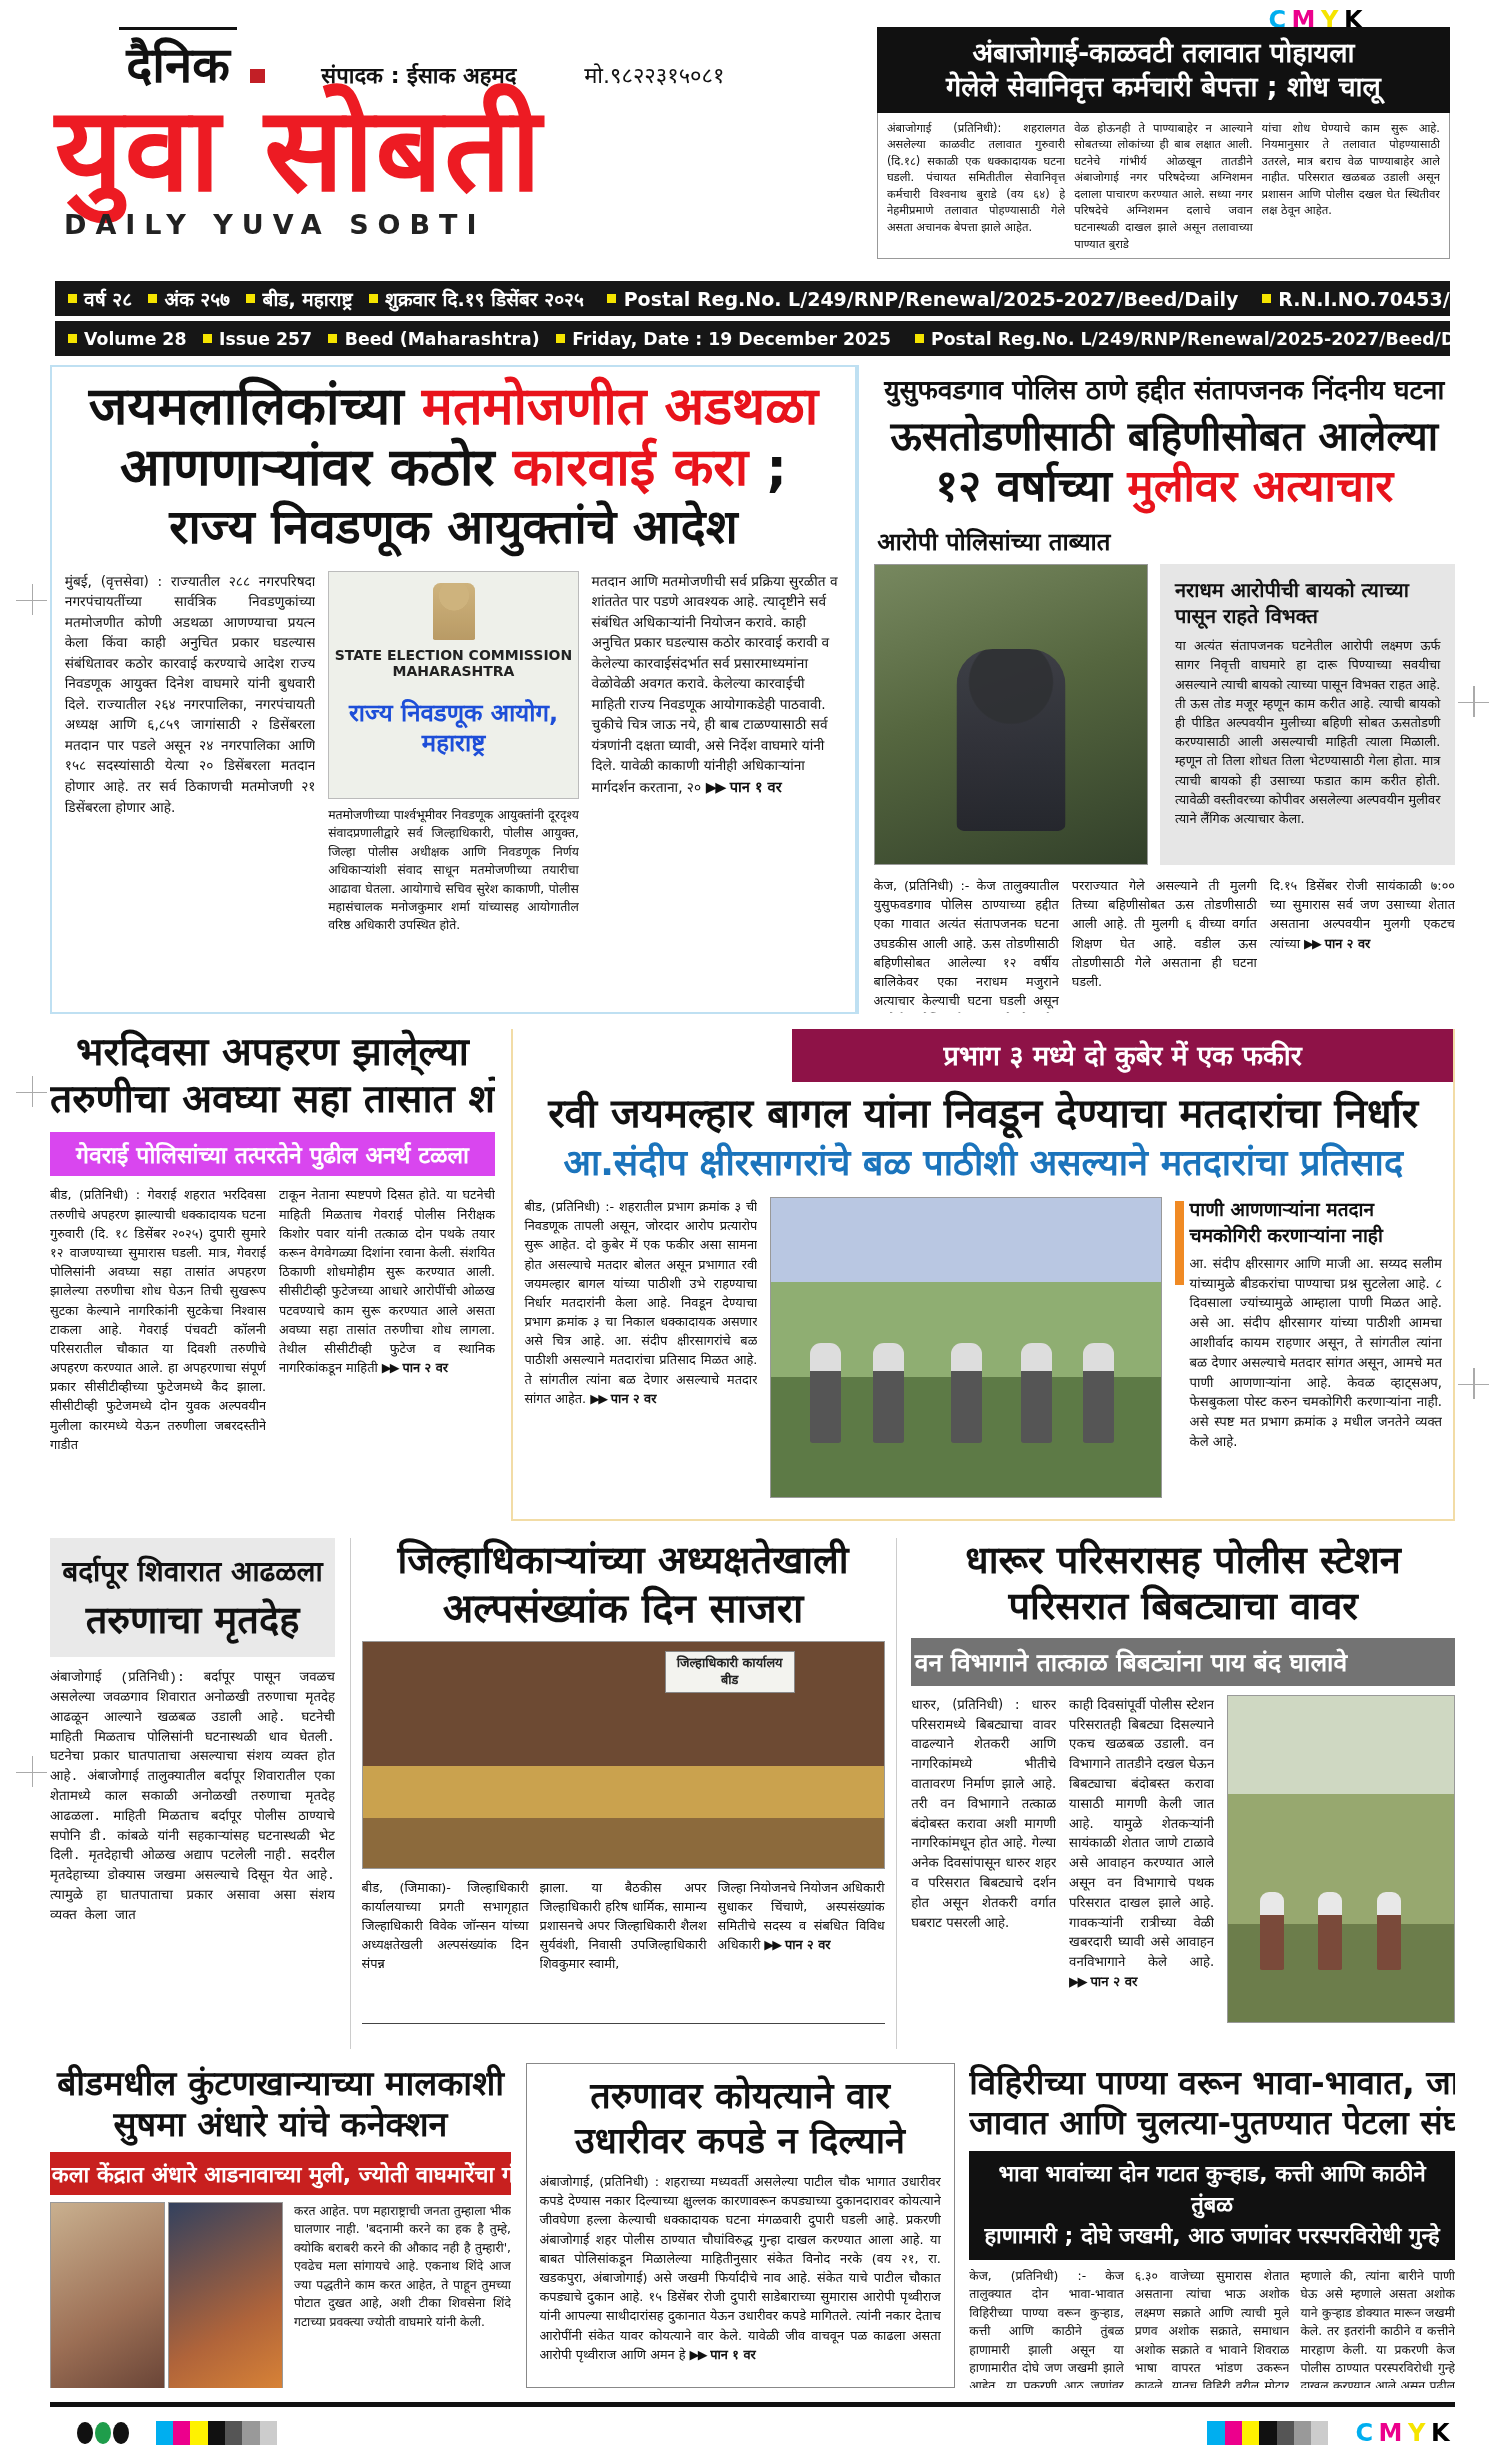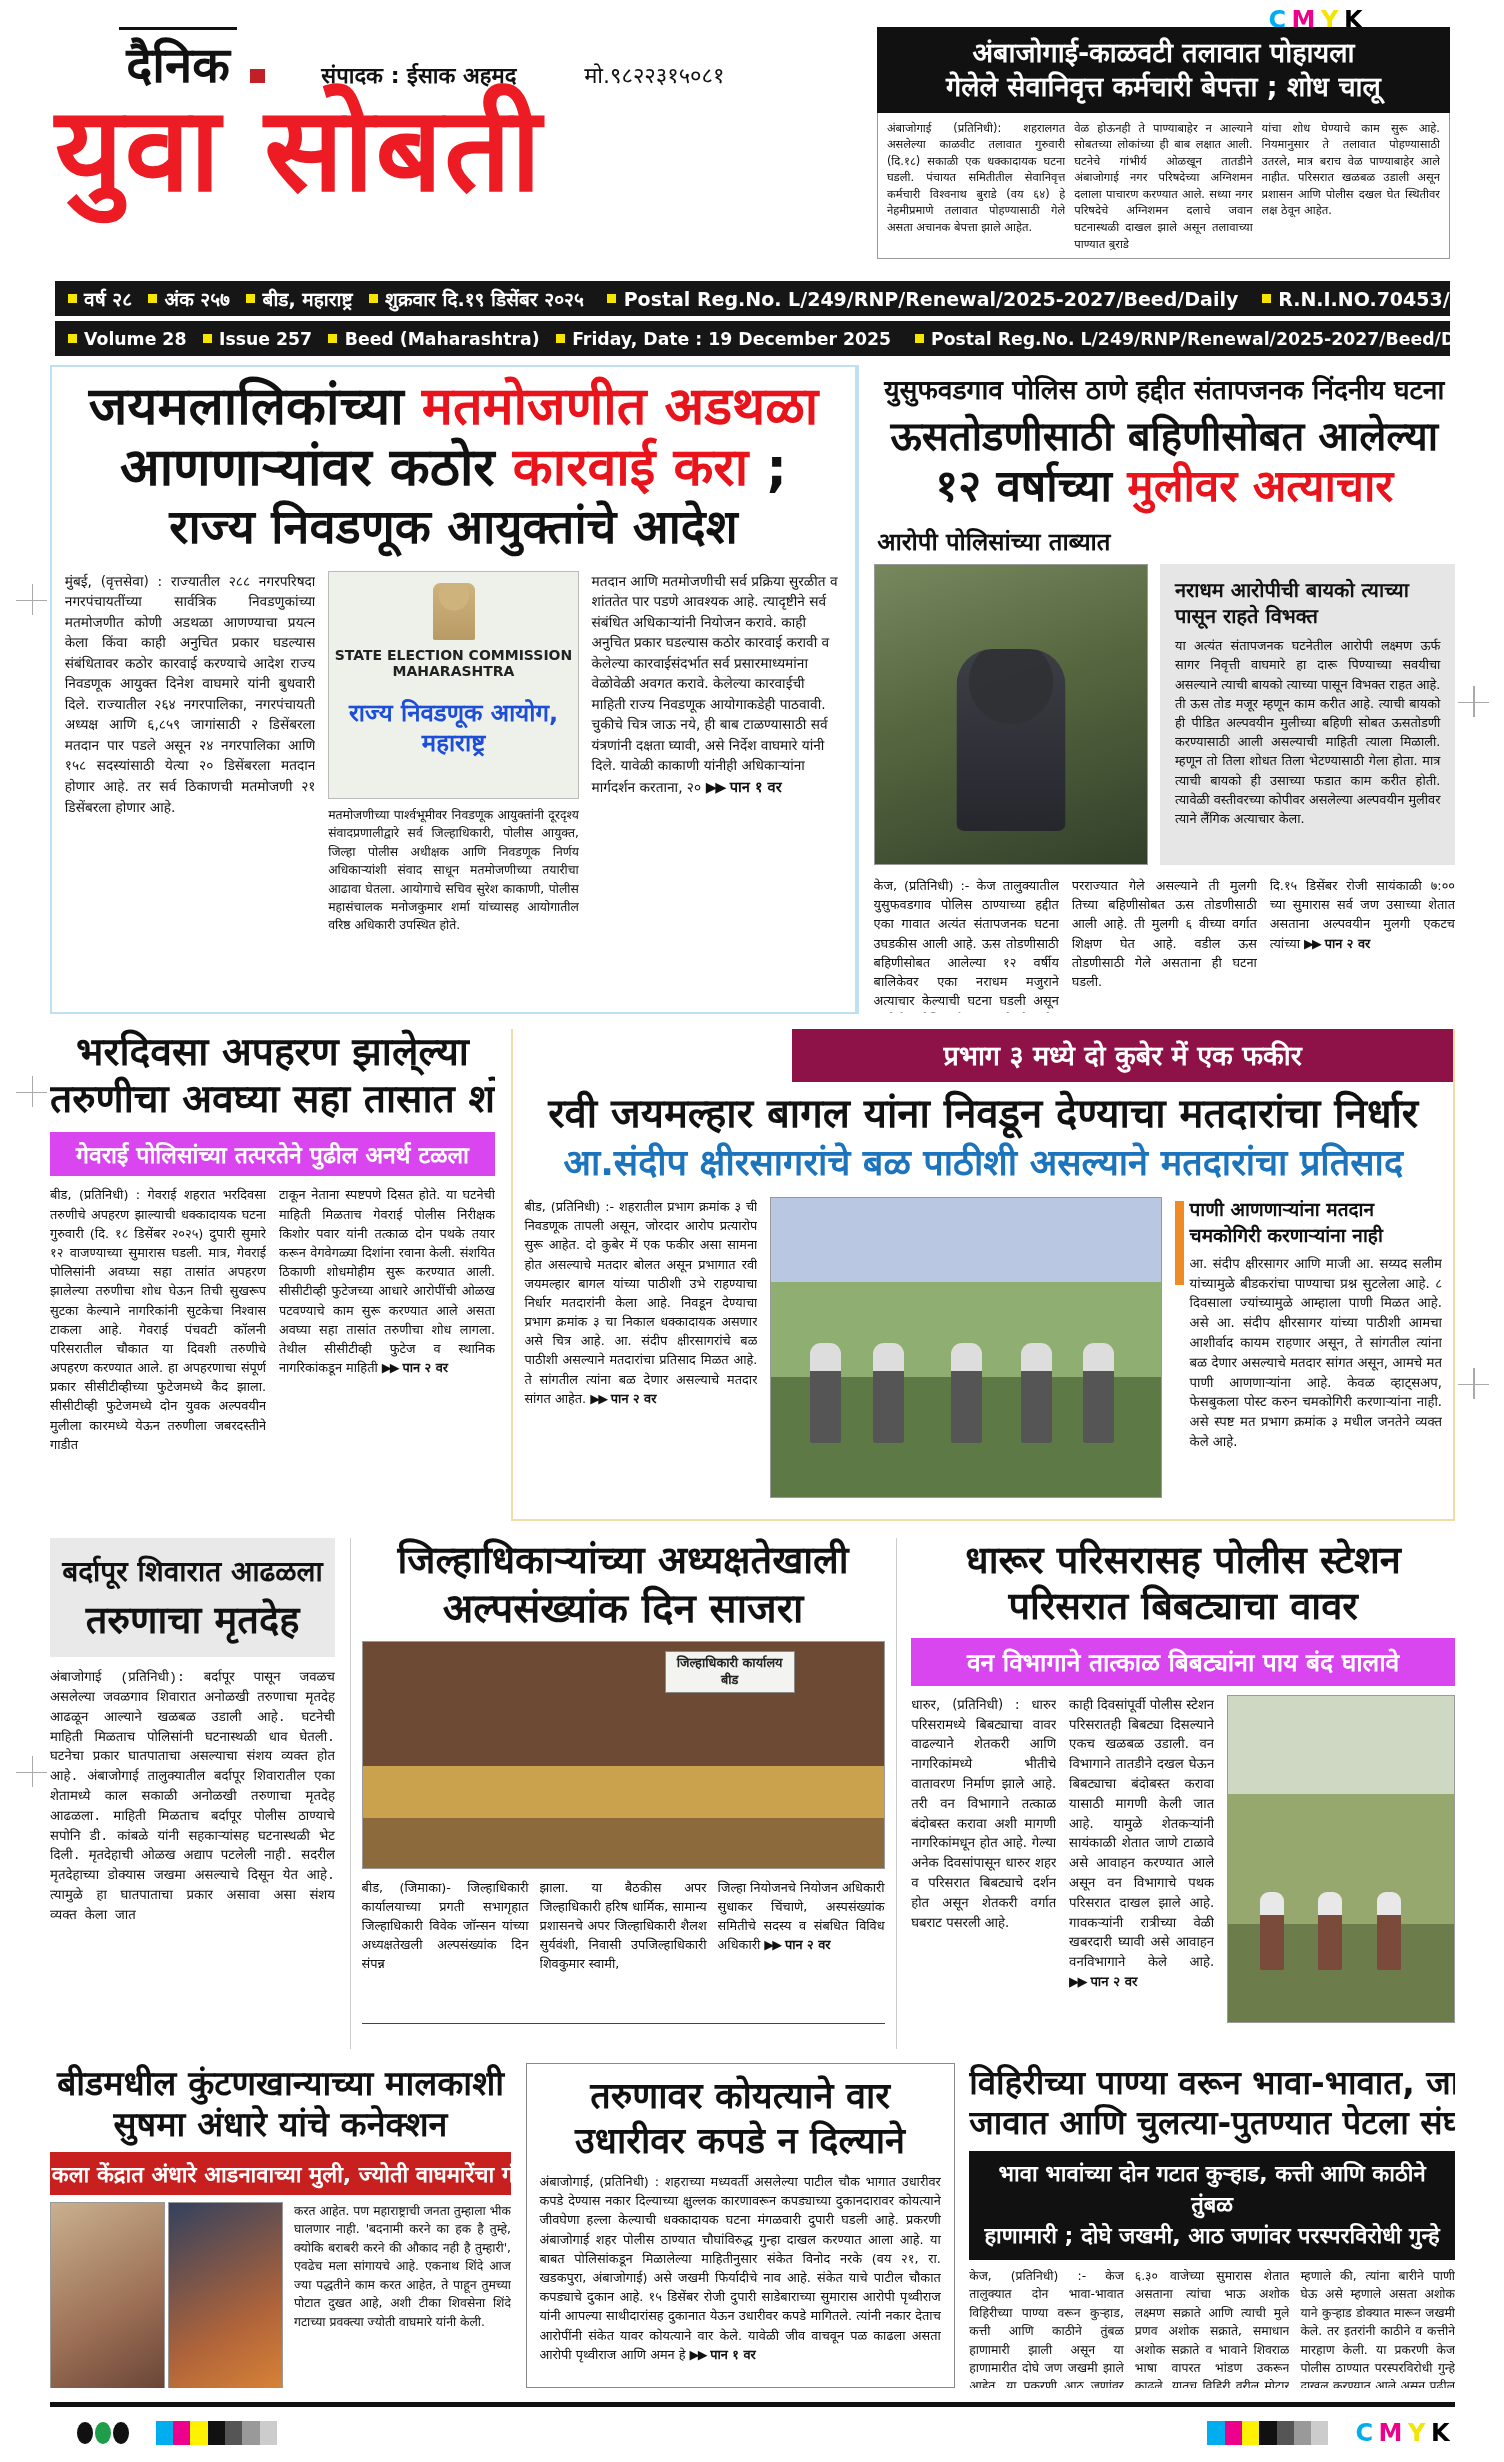--- a/index.html
+++ b/index.html
@@ -127,21 +127,21 @@
   .min-photo { margin-top:9px; height:228px; border:0.9px solid #999; position:relative;
       background:linear-gradient(#6d4a33 0 55%, #caa24e 55% 78%, #8c6a3c 78% 100%); }
   .min-board { position:absolute; top:9px; left:58%; background:#f3f3ef; color:#222; font-weight:bold;
       font-size:12.8px; text-align:center; padding:3.6px 11px; border:0.9px solid #888; line-height:1.3; }
   .min-caps { display:flex; gap:11px; margin-top:9px; height:146px; border-bottom:1.8px solid #444; padding-bottom:5.5px; }
   .min-caps .body-txt { flex:1; font-size:12.8px; }
 
   .leopard { flex:1; overflow:hidden; }
   .leo-hl { font-weight:bold; text-align:center; line-height:1.2; }
   .leo-hl span { display:block; font-size:38px; white-space:nowrap; }
-  .bar-red { background:#d946ef; color:#fff; font-weight:bold; font-size:24.6px; text-align:center; padding:7.3px 3.6px; margin:9px 0; }
+  .bar-red { background:#737373; color:#fff; font-weight:bold; font-size:24.6px; text-align:left; padding:7.3px 3.6px; margin:9px 0; }
   .leo-row { display:flex; gap:12.8px; height:328px; }
   .leo-row .body-txt { flex:1; font-size:13.2px; }
   .leo-photo { width:228px; flex:none; border:0.9px solid #999;
       background:linear-gradient(#cfd8c2 0 30%, #97a86f 30% 70%, #6c7d4b 70% 100%); position:relative; }
   .leo-photo .p { position:absolute; bottom:16%; width:24px; height:78px; border-radius:9px 9px 1.8px 1.8px;
       background:linear-gradient(#e8e8e8 0 30%, #7a4a3a 30% 100%); }
 
   
   .bot-sec { position:absolute; top:2063px; left:50px; right:50px; height:325px; display:flex; gap:14.6px; }
   .sushma { width:461px; flex:none; overflow:hidden; }
@@ -198,20 +198,21 @@
 
   <header class="masthead">
     <div class="mh-left">
       <div class="mh-row1">
         <span class="dainik">दैनिक</span>
         <span class="ed-sq"></span>
         <span class="editor">संपादक : ईसाक अहमद</span>
         <span class="phone">मो.९८२२३१५०८१</span>
       </div>
       <div class="logo">युवा सोबती</div>
+      <div class="eng">DAILY YUVA SOBTI</div>
     </div>
     <div class="mh-right">
       <div class="ts-hl">
         <span>अंबाजोगाई-काळवटी तलावात पोहायला</span><br>
         <span>गेलेले सेवानिवृत्त कर्मचारी बेपत्ता ; शोध चालू</span>
       </div>
       <div class="ts-body">
         <div class="ts-col">अंबाजोगाई (प्रतिनिधी): शहरालगत असलेल्या काळवीट तलावात गुरुवारी (दि.१८) सकाळी एक धक्कादायक घटना घडली. पंचायत समितीतील सेवानिवृत्त कर्मचारी विश्वनाथ बुराडे (वय ६४) हे नेहमीप्रमाणे तलावात पोहण्यासाठी गेले असता अचानक बेपत्ता झाले आहेत.</div>
         <div class="ts-col">वेळ होऊनही ते पाण्याबाहेर न आल्याने सोबतच्या लोकांच्या ही बाब लक्षात आली. घटनेचे गांभीर्य ओळखून तातडीने अंबाजोगाई नगर परिषदेच्या अग्निशमन दलाला पाचारण करण्यात आले. सध्या नगर परिषदेचे अग्निशमन दलाचे जवान घटनास्थळी दाखल झाले असून तलावाच्या पाण्यात बुराडे</div>
         <div class="ts-col">यांचा शोध घेण्याचे काम सुरू आहे. नियमानुसार ते तलावात पोहण्यासाठी उतरले, मात्र बराच वेळ पाण्याबाहेर आले नाहीत. परिसरात खळबळ उडाली असून प्रशासन आणि पोलीस दखल घेत स्थितीवर लक्ष ठेवून आहेत.</div>

